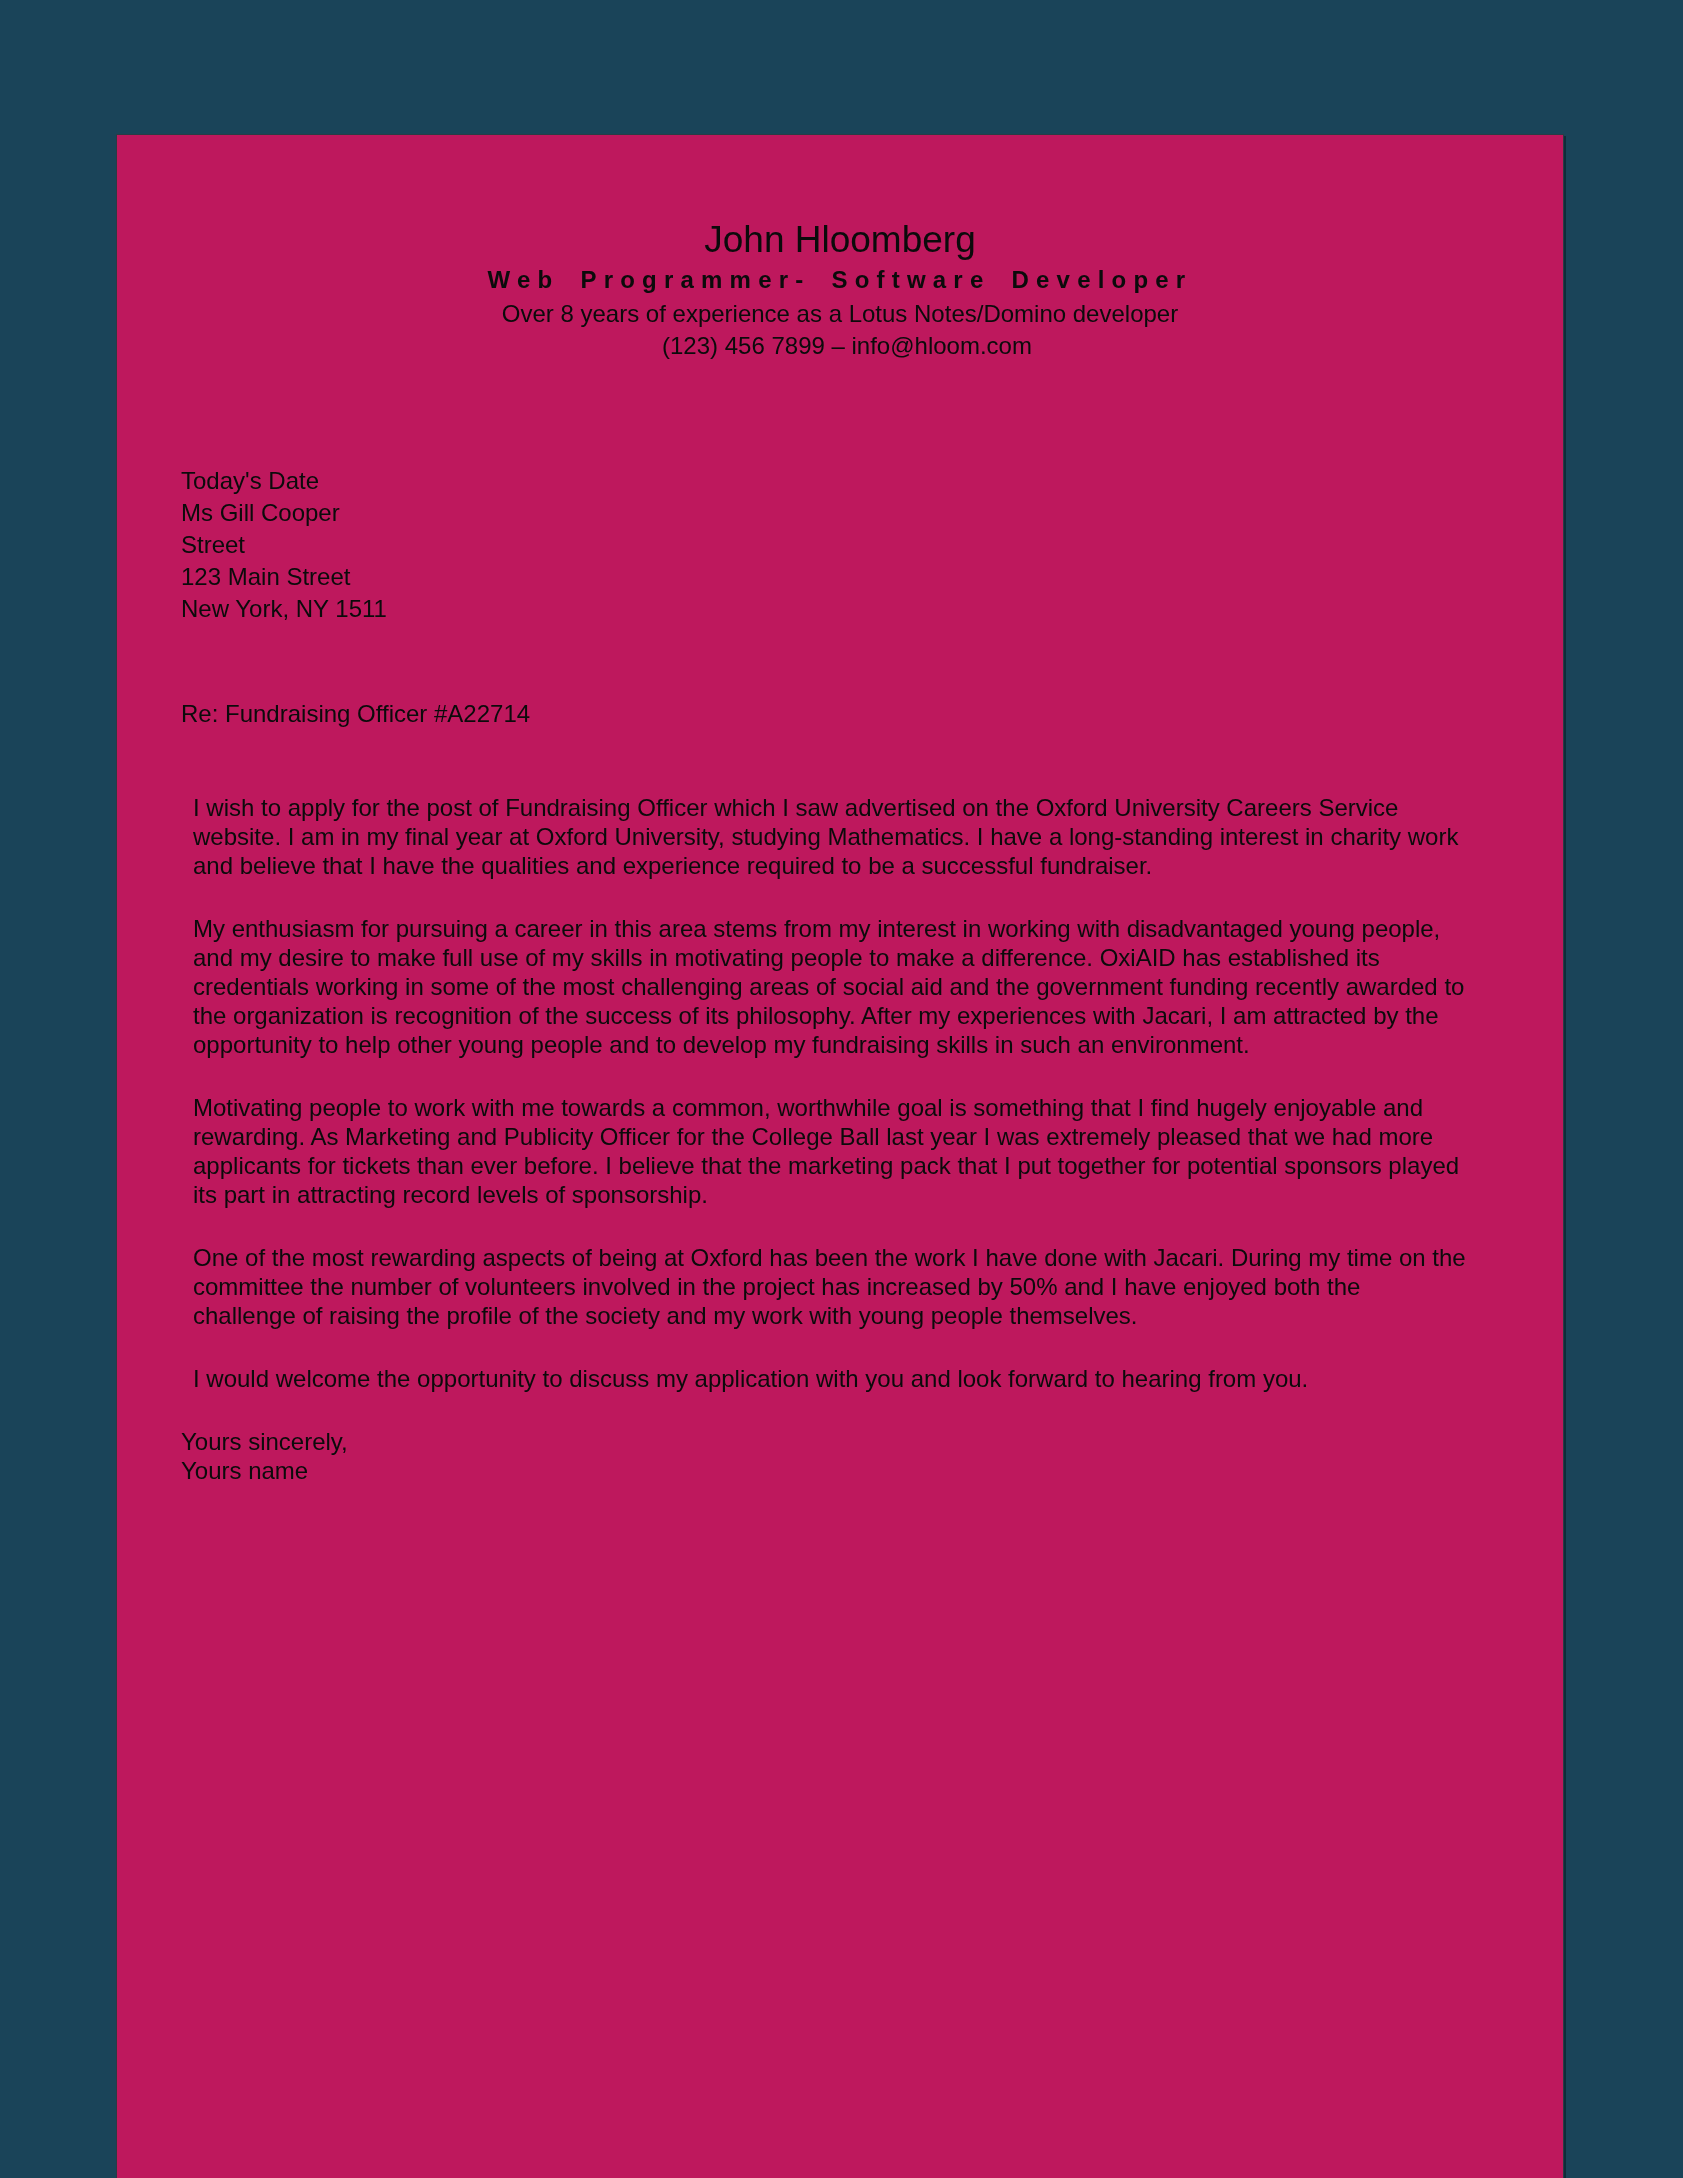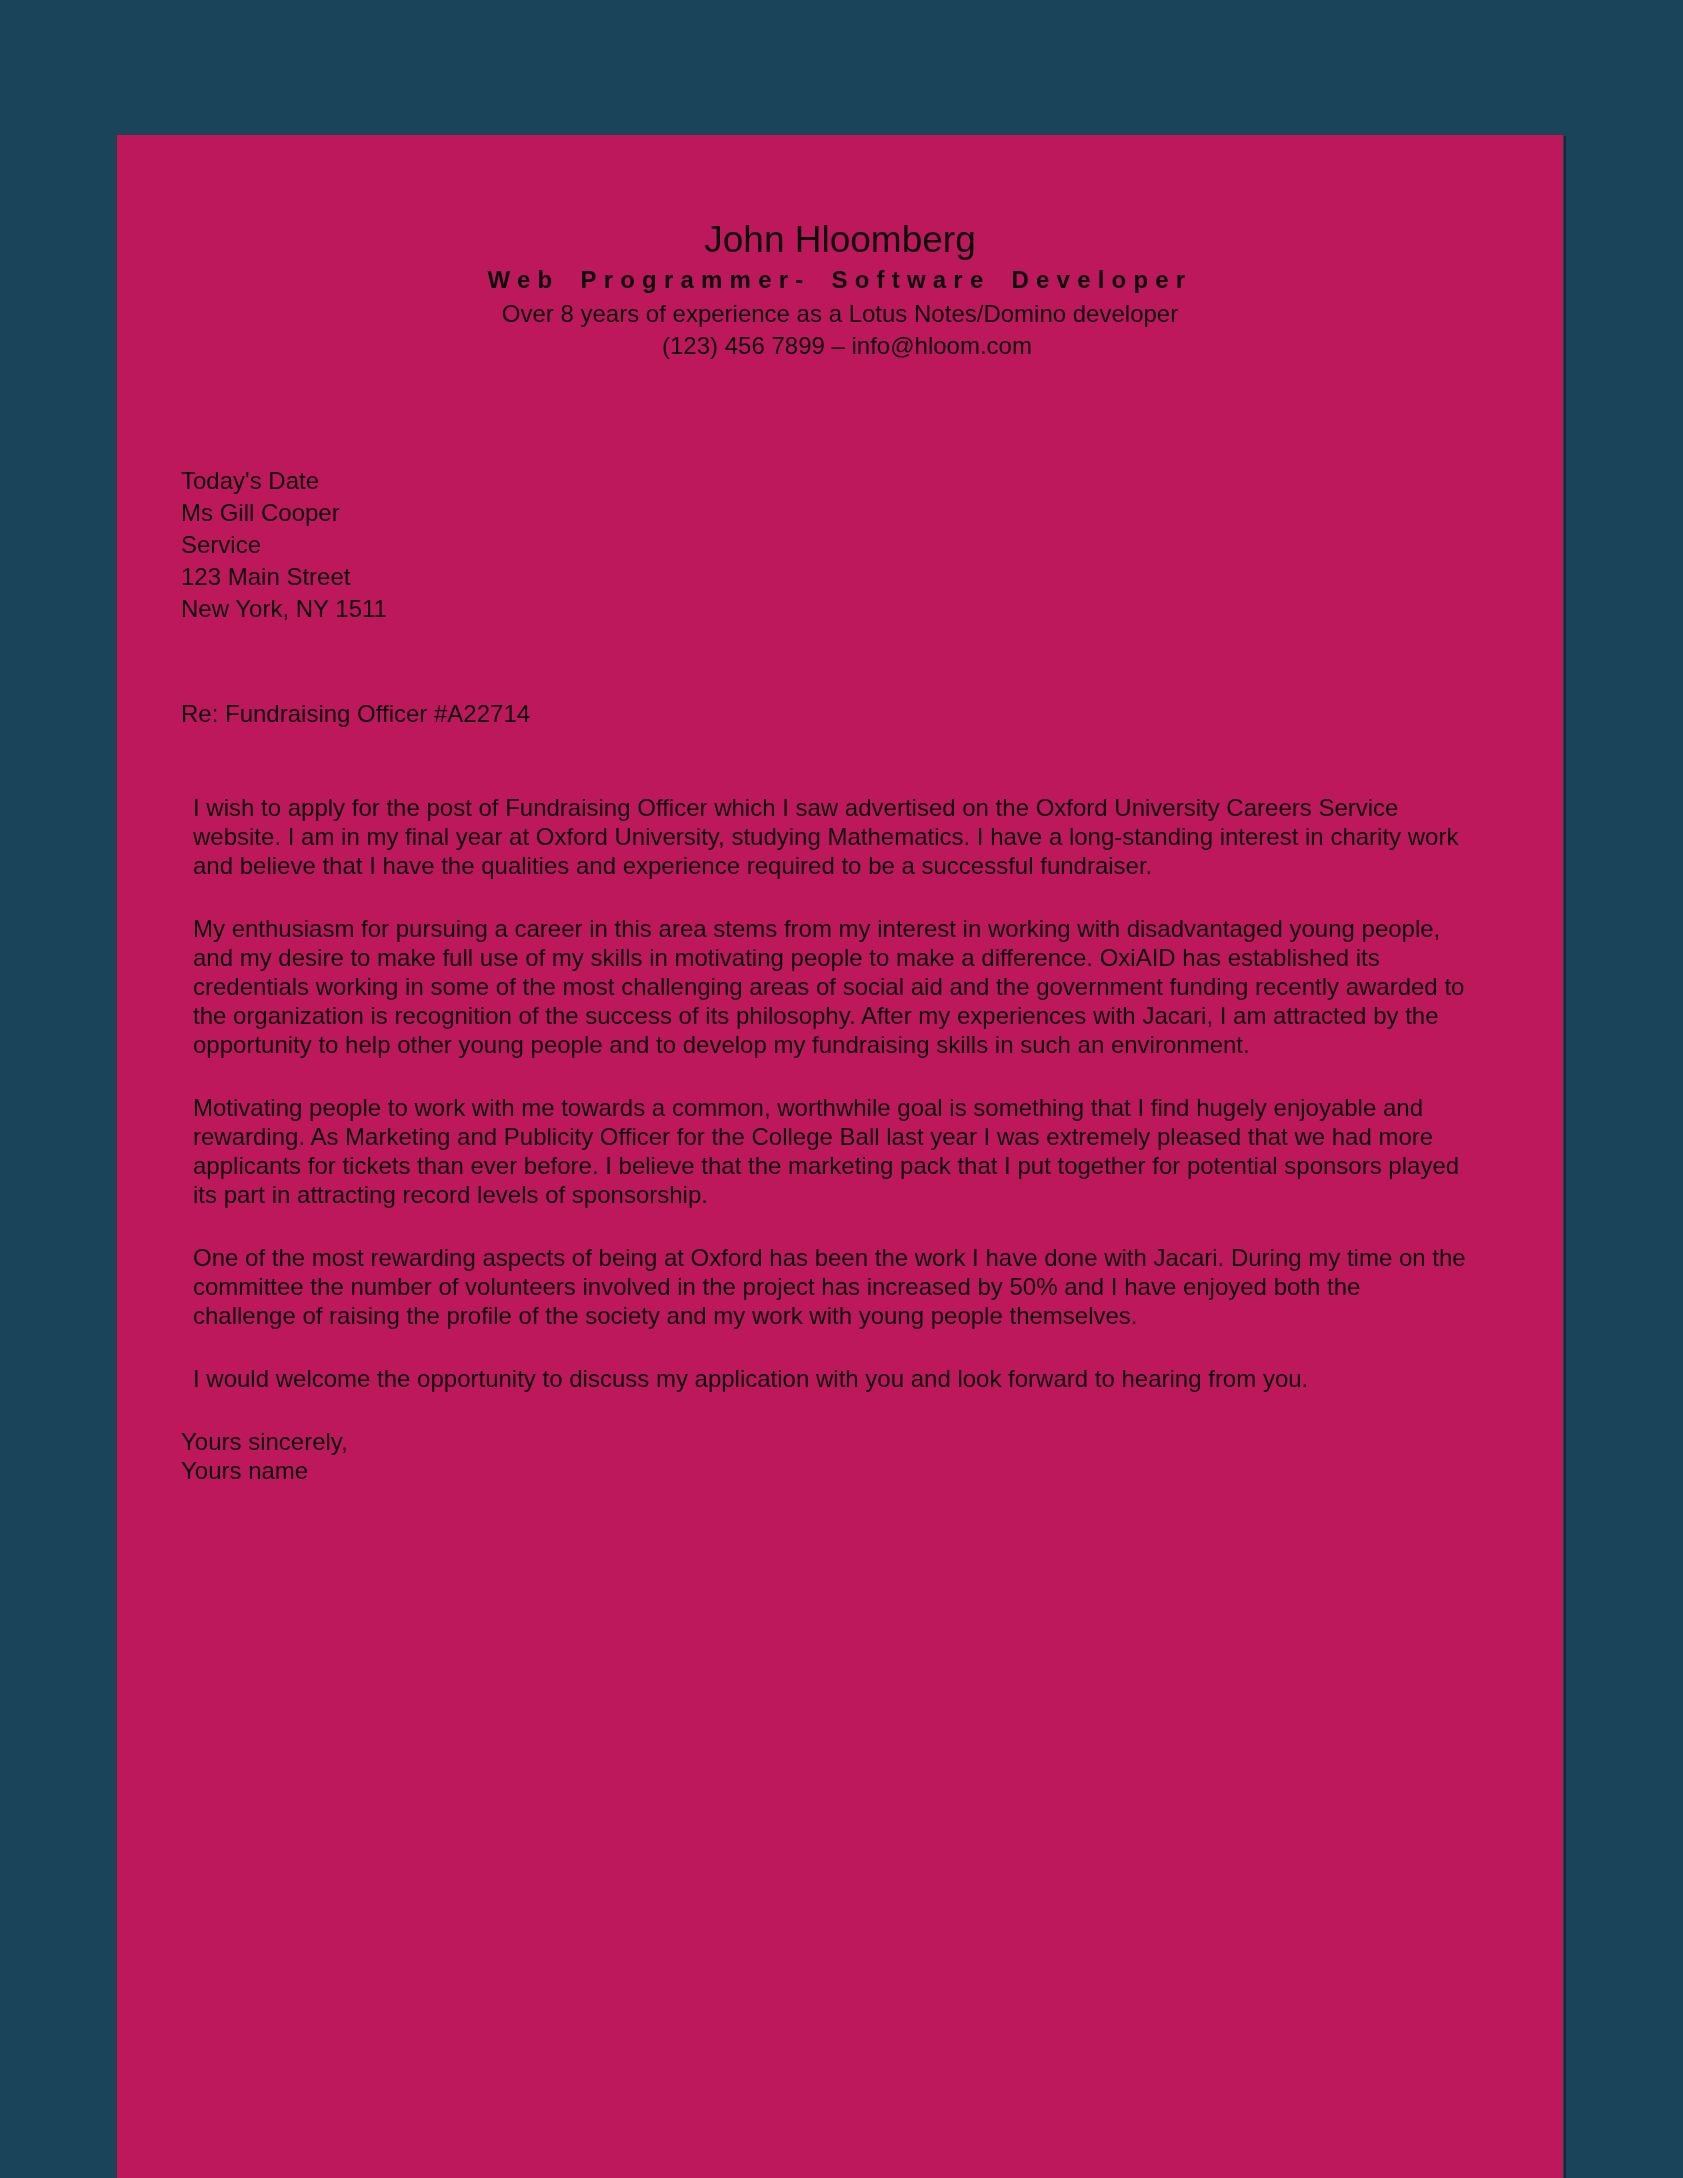--- a/index.html
+++ b/index.html
@@ -85,21 +85,21 @@
   <div class="header">
     <div class="name">John Hloomberg</div>
     <div class="job-title">Web Programmer- Software Developer</div>
     <div class="tagline">Over 8 years of experience as a Lotus Notes/Domino developer</div>
     <div class="contact">(123) 456 7899 – info@hloom.com</div>
   </div>
 
   <div class="recipient">
     <div>Today's Date</div>
     <div>Ms Gill Cooper</div>
-    <div>Service</div>
+    <div>Street</div>
     <div>123 Main Street</div>
     <div>New York, NY 1511</div>
   </div>
 
   <div class="subject">Re: Fundraising Officer #A22714</div>
 
   <div class="body-text">
     <p>I wish to apply for the post of Fundraising Officer which I saw advertised on the Oxford University Careers Service website. I am in my final year at Oxford University, studying Mathematics. I have a long-standing interest in charity work and believe that I have the qualities and experience required to be a successful fundraiser.</p>
     <p>My enthusiasm for pursuing a career in this area stems from my interest in working with disadvantaged young people, and my desire to make full use of my skills in motivating people to make a difference. OxiAID has established its credentials working in some of the most challenging areas of social aid and the government funding recently awarded to the organization is recognition of the success of its philosophy. After my experiences with Jacari, I am attracted by the opportunity to help other young people and to develop my fundraising skills in such an environment.</p>
     <p>Motivating people to work with me towards a common, worthwhile goal is something that I find hugely enjoyable and rewarding. As Marketing and Publicity Officer for the College Ball last year I was extremely pleased that we had more applicants for tickets than ever before. I believe that the marketing pack that I put together for potential sponsors played its part in attracting record levels of sponsorship.</p>

